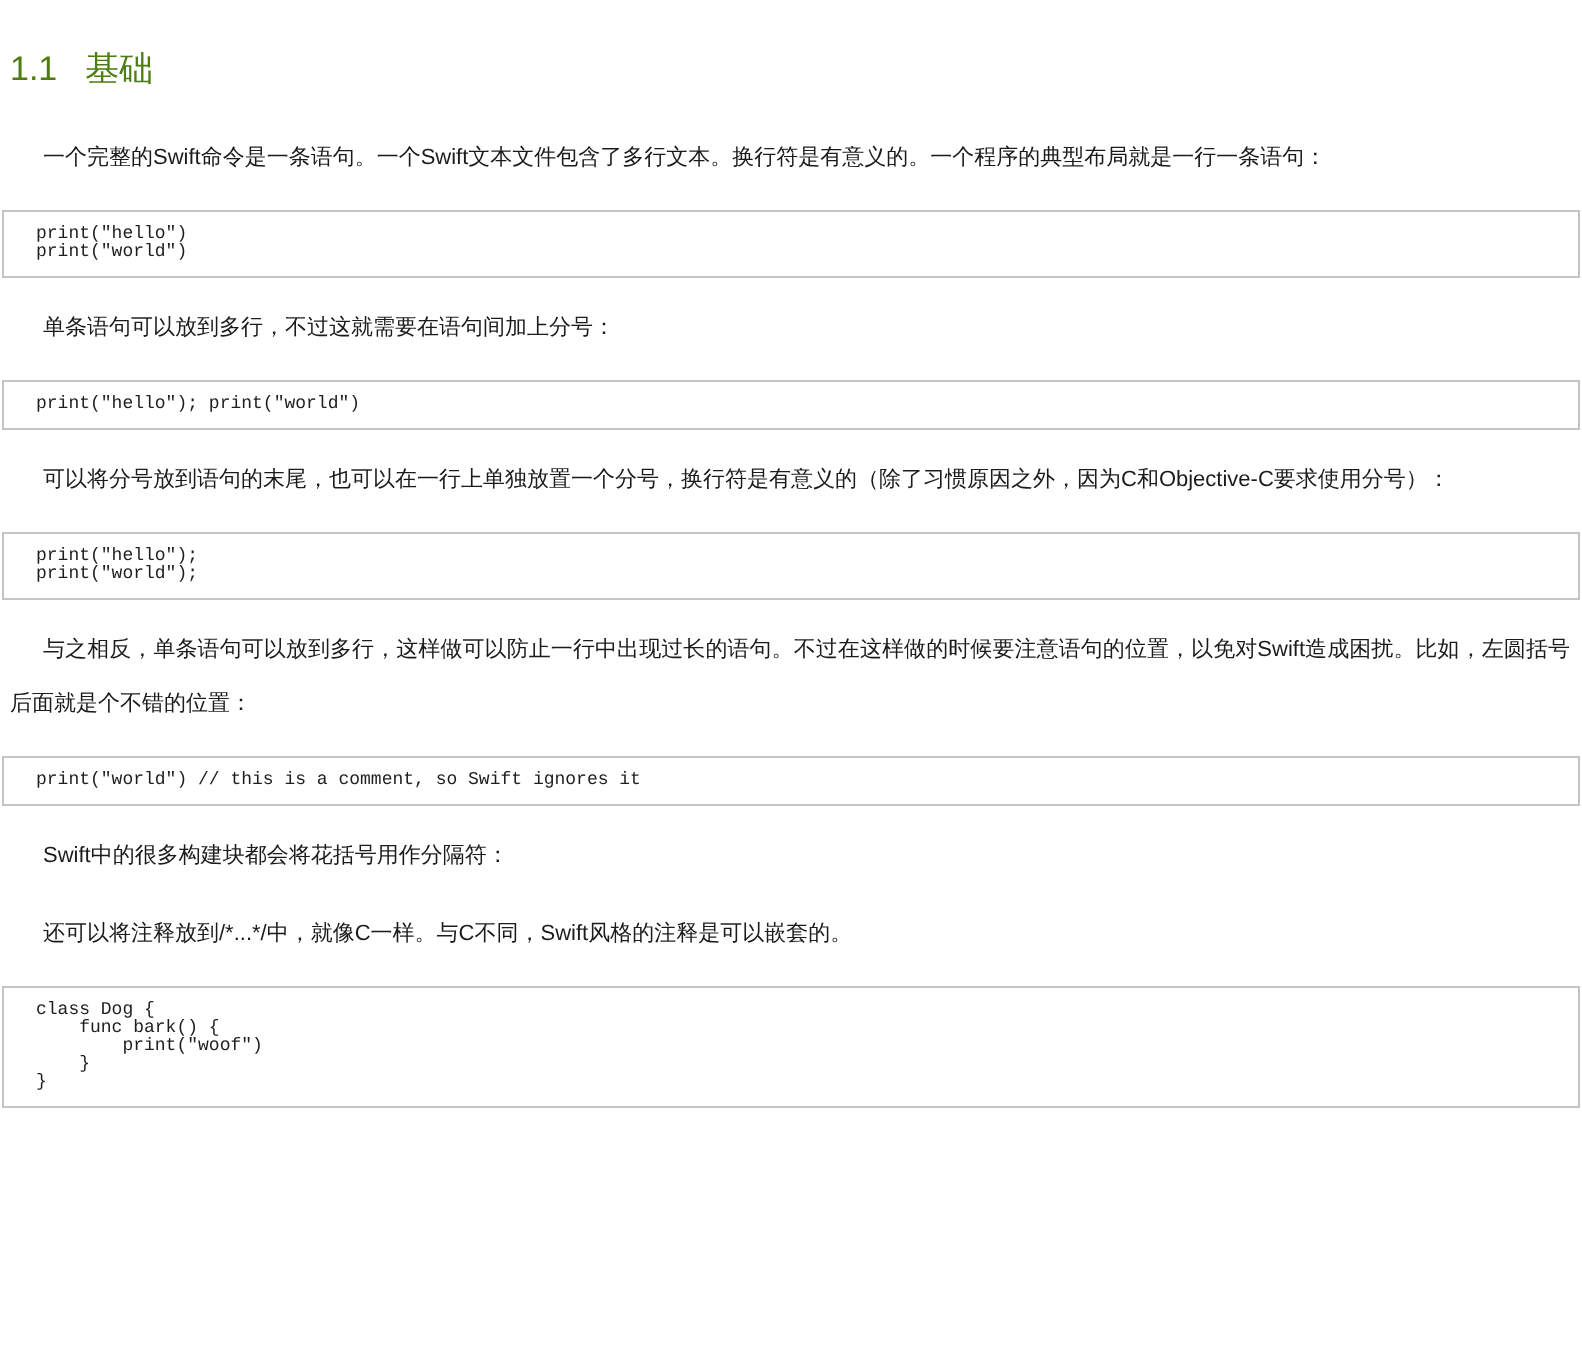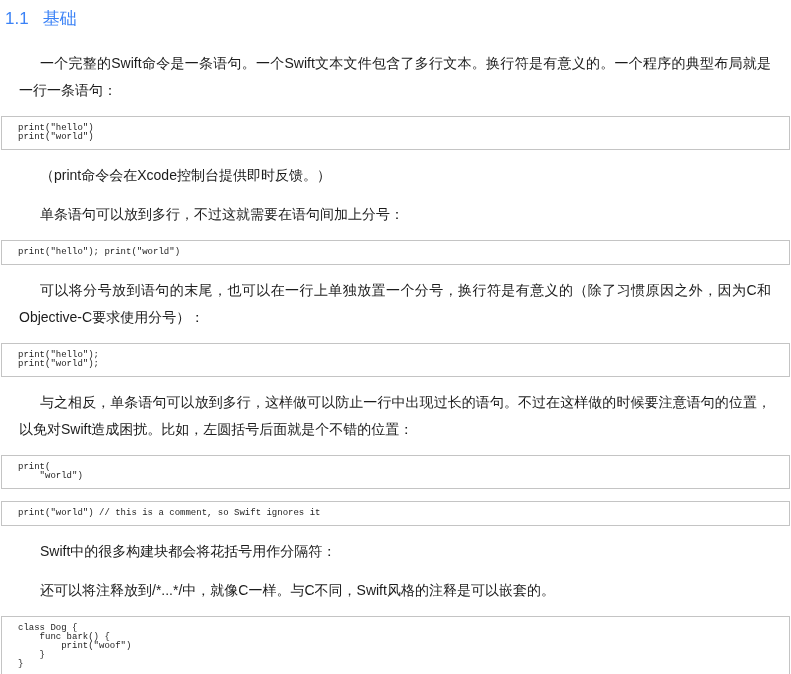--- a/index.html
+++ b/index.html
@@ -15,34 +15,34 @@
     color: #1b1b1b;
   }
   .page {
     width: 791px;
     height: 674px;
     box-sizing: border-box;
     padding-top: 8px;
     overflow: hidden;
   }
   h1.section-heading {
-    margin: 0 0 20px 0;
+    margin: 16px 0 20px 0;
     padding: 0 6px 0 5px;
     font-size: 17px;
     line-height: 22px;
     font-weight: normal;
-    color: #3b82f6;
+    color: #4d7c0f;
   }
   h1.section-heading .sec-num {
     margin-right: 14px;
   }
   p.body-para {
-    margin: 8px 14px;
+    margin: 8px 0;
     padding: 0 6px 0 5px;
-    font-size: 14px;
+    font-size: 11px;
     line-height: 27px;
     text-align: justify;
     text-indent: 1.5em;
   }
   p.body-para + pre.code-block,
   pre.code-block + p.body-para,
   h1.section-heading + p.body-para,
   pre.code-block {
     margin-top: 12px;
     margin-bottom: 12px;
@@ -70,35 +70,32 @@
 
   <h1 class="section-heading">
     <span class="sec-num">1.1</span><span class="sec-title">基础</span>
   </h1>
 
   <p class="body-para">一个完整的Swift命令是一条语句。一个Swift文本文件包含了多行文本。换行符是有意义的。一个程序的典型布局就是一行一条语句：</p>
 
   <pre class="code-block">print("hello")
 print("world")</pre>
 
-  <p class="body-para">（print命令会在Xcode控制台提供即时反馈。）</p>
 
   <p class="body-para">单条语句可以放到多行，不过这就需要在语句间加上分号：</p>
 
   <pre class="code-block">print("hello"); print("world")</pre>
 
   <p class="body-para">可以将分号放到语句的末尾，也可以在一行上单独放置一个分号，换行符是有意义的（除了习惯原因之外，因为C和Objective-C要求使用分号）：</p>
 
   <pre class="code-block">print("hello");
 print("world");</pre>
 
   <p class="body-para">与之相反，单条语句可以放到多行，这样做可以防止一行中出现过长的语句。不过在这样做的时候要注意语句的位置，以免对Swift造成困扰。比如，左圆括号后面就是个不错的位置：</p>
 
-  <pre class="code-block">print(
-    "world")</pre>
 
 
   <pre class="code-block">print("world") // this is a comment, so Swift ignores it</pre>
 
   <p class="body-para">Swift中的很多构建块都会将花括号用作分隔符：</p>
 
   <p class="body-para">还可以将注释放到/*...*/中，就像C一样。与C不同，Swift风格的注释是可以嵌套的。</p>
 
   <pre class="code-block">class Dog {
     func bark() {

